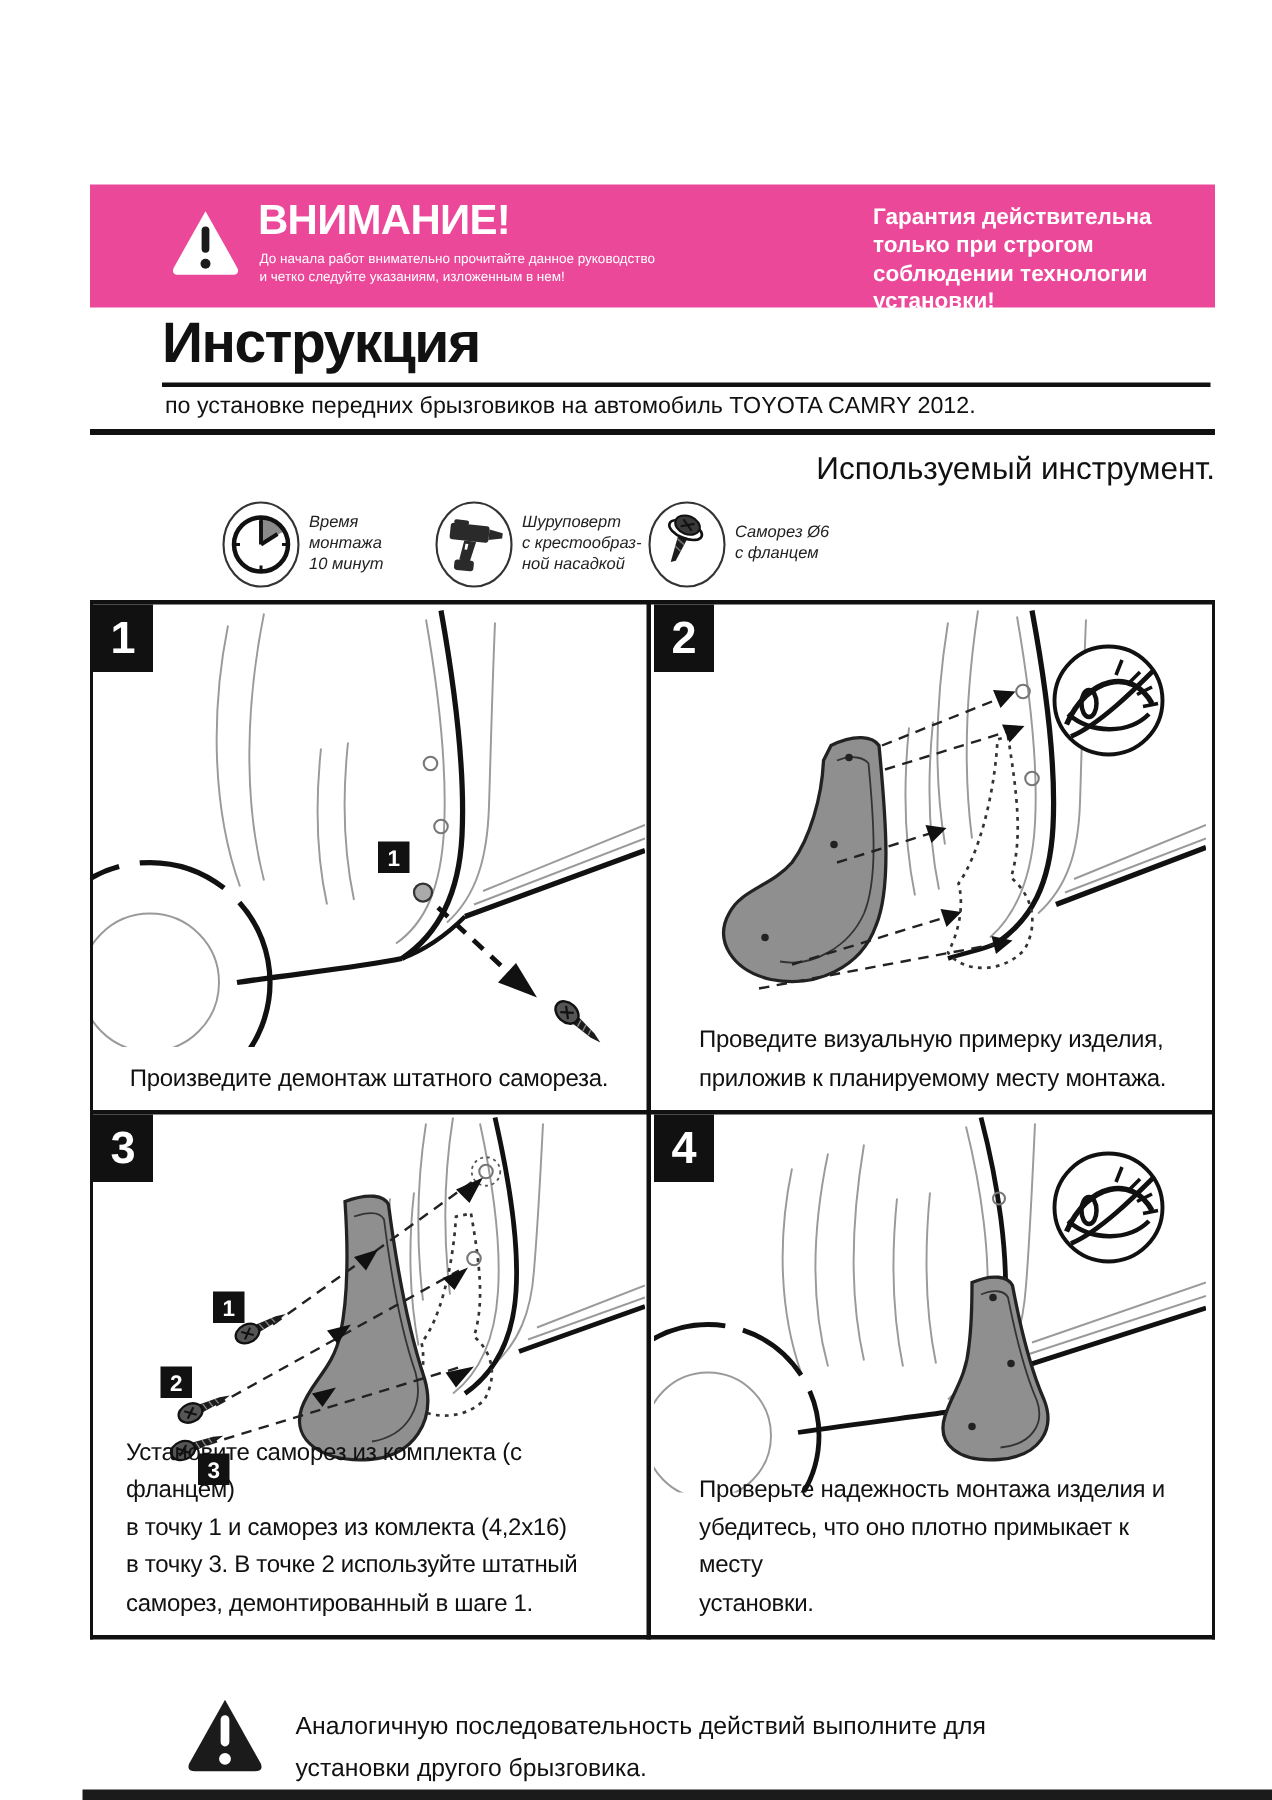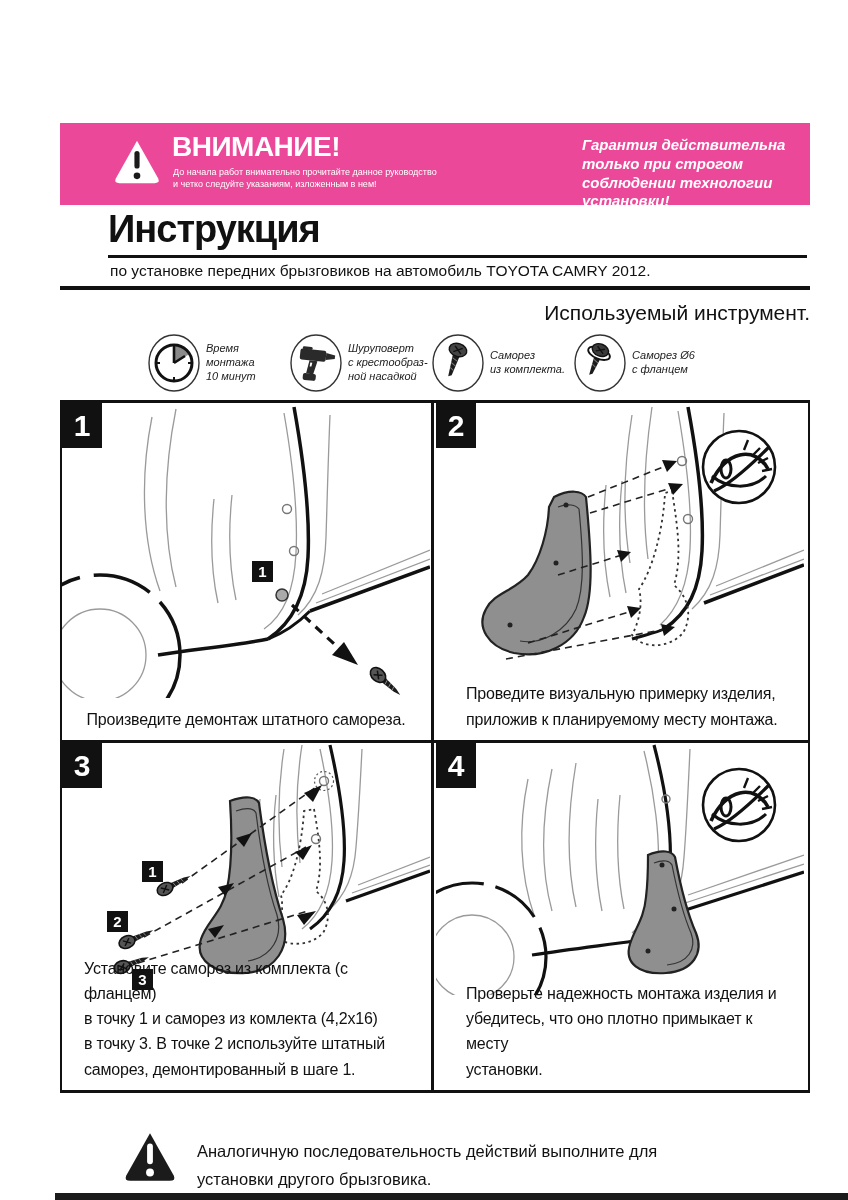--- a/index.html
+++ b/index.html
@@ -3,21 +3,21 @@
 <meta charset="utf-8">
 <style>
   html,body{margin:0;padding:0;background:#fff;}
   body{width:848px;height:1200px;position:relative;font-family:"Liberation Sans",sans-serif;color:#111;overflow:hidden;}
   .ml{white-space:pre-line;}
   
   .warnbar{position:absolute;left:60px;top:123px;width:750px;height:82px;background:#ec4899;}
   .warn-tri{position:absolute;left:52px;top:15px;}
   .warn-title{position:absolute;left:112px;top:8px;font-size:28px;font-weight:bold;color:#fff;letter-spacing:-0.5px;}
   .warn-note{position:absolute;left:113px;top:44px;font-size:9px;line-height:1.3;color:#fff;}
-  .guarantee{position:absolute;left:522px;top:13px;width:225px;font-size:15px;font-weight:bold;line-height:1.25;color:#fff;font-style:italic;}
+  .guarantee{position:absolute;left:522px;top:13px;width:225px;font-size:15px;font-weight:bold;line-height:1.25;color:#fff;}
   
   .doc-title{position:absolute;left:108px;top:208px;font-size:38px;font-weight:bold;letter-spacing:-1px;}
   .title-rule{position:absolute;left:108px;top:255px;width:699px;height:3px;background:#111;}
   .doc-subtitle{position:absolute;left:110px;top:262px;font-size:15.5px;}
   .thick-rule{position:absolute;left:60px;top:286px;width:750px;height:4px;background:#111;}
   
   .tools-heading{position:absolute;left:60px;top:301px;width:750px;text-align:right;font-size:21px;font-weight:400;}
   .tools-row{position:absolute;left:148px;top:334px;width:600px;display:flex;}
   .tool{display:flex;align-items:center;width:142px;}
   .tool-icon{flex:0 0 52px;height:58px;}
@@ -110,33 +110,20 @@
         <path d="M12,17 L20,17 L17,31 L10,30 Z" fill="#2a2a2a"></path>
         <rect x="7" y="30" width="13" height="7" rx="2" fill="#2a2a2a"></rect>
         <path d="M13,19 L15,19 L14.5,23 L12.8,23 Z" fill="#fff"></path>
       </g>
     </svg>
     <div class="tool-label ml">Шуруповерт
 с крестообраз-
 ной насадкой</div>
   </div>
 
-  <div class="tool">
-    <svg class="tool-icon" viewBox="0 0 52 58">
-      <ellipse cx="26" cy="29" rx="25" ry="28" fill="#fff" stroke="#333" stroke-width="1.4"></ellipse>
-      <g transform="translate(26,16) rotate(18)">
-        <path d="M-3.6,5 L3.6,5 L1.8,26 L-1.2,28 Z" fill="#1c1c1c"></path>
-        <path d="M-3,9 L3,11 M-2.6,14 L2.6,16 M-2.2,19 L2.2,21" stroke="#777" stroke-width="1"></path>
-        <ellipse cx="0" cy="0" rx="9" ry="6.5" fill="#444" stroke="#111" stroke-width="1.4"></ellipse>
-        <path d="M-4,-3 L4,3 M-4,3 L4,-3" stroke="#111" stroke-width="1.5"></path>
-      </g>
-    </svg>
-    <div class="tool-label ml">Саморез
-из комплекта.</div>
-  </div>
 
   <div class="tool">
     <svg class="tool-icon" viewBox="0 0 52 58">
       <ellipse cx="26" cy="29" rx="25" ry="28" fill="#fff" stroke="#333" stroke-width="1.4"></ellipse>
       <g transform="translate(26,17) rotate(22)">
         <path d="M-3.4,6 L3.4,6 L1.6,24 L-1.2,26 Z" fill="#1c1c1c"></path>
         <path d="M-2.8,10 L2.8,12 M-2.4,15 L2.4,17" stroke="#777" stroke-width="1"></path>
         <ellipse cx="0" cy="2.5" rx="11.5" ry="5.5" fill="#fff" stroke="#111" stroke-width="1.8"></ellipse>
         <ellipse cx="0" cy="-1" rx="8.5" ry="6" fill="#3a3a3a" stroke="#111" stroke-width="1.4"></ellipse>
         <path d="M-4,-3.5 L4,1.5 M-4,1.5 L4,-3.5" stroke="#111" stroke-width="1.4"></path>

